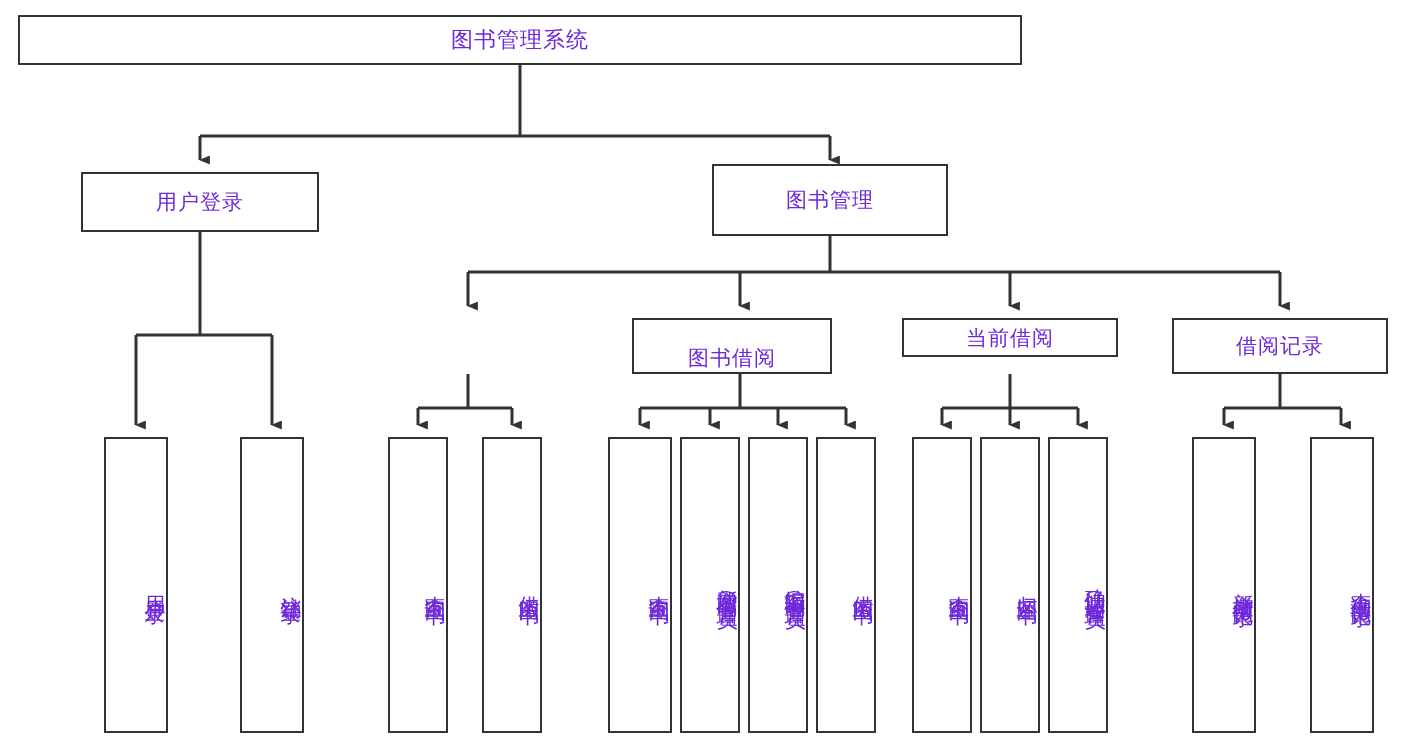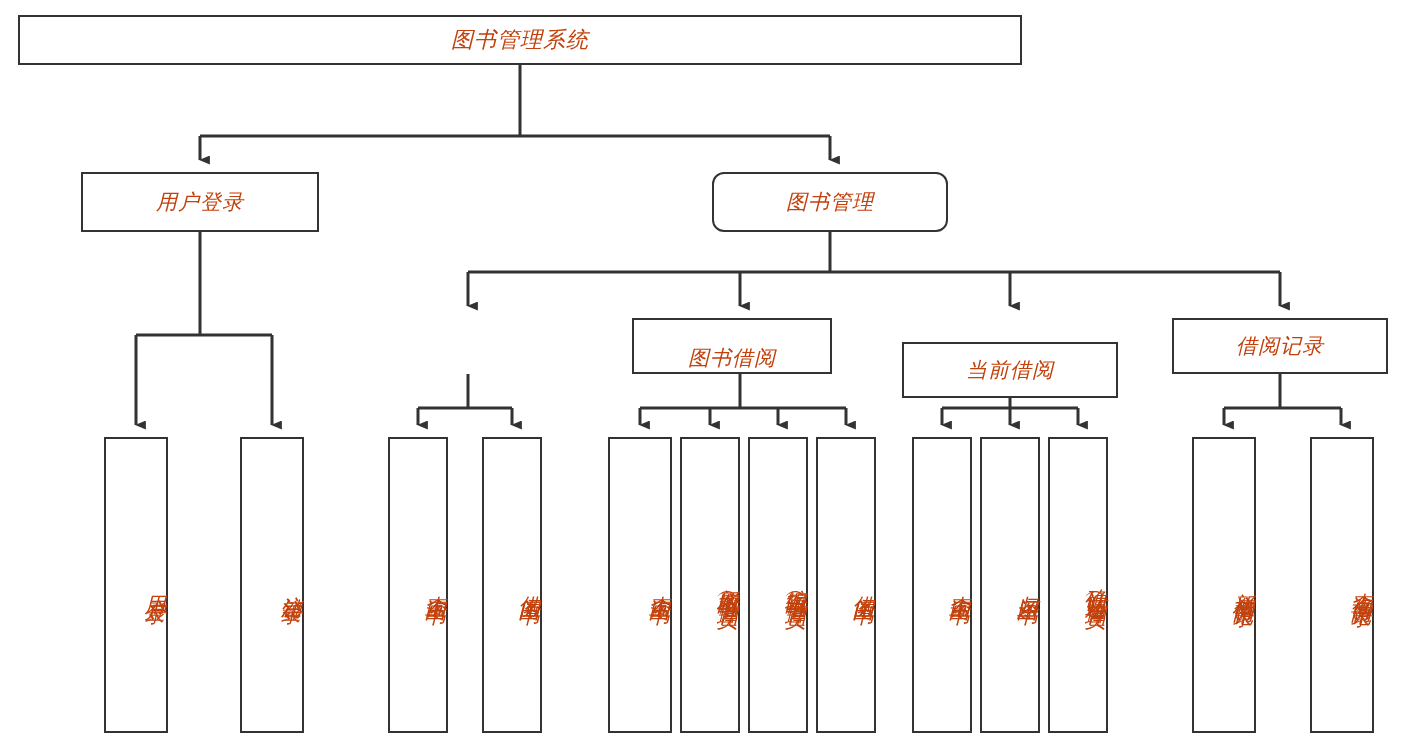--- a/index.html
+++ b/index.html
@@ -25,22 +25,21 @@
     height: 747px;
   }
   .node-box {
     position: absolute;
     box-sizing: border-box;
     border: 2.5px solid #333333;
     background: #ffffff;
     display: flex;
     align-items: center;
     justify-content: center;
-    color: #c2410c;
-    font-style: italic;
+    color: #6d28d9;
   }
   .node-box.horizontal {
     font-size: 21px;
     letter-spacing: 1px;
   }
   .node-box.root {
     font-size: 22px;
   }
   .node-box.vertical {
     writing-mode: vertical-rl;
@@ -122,28 +121,28 @@
     </g>
   </svg>
 
   <div class="node-box root horizontal" style="left:18px; top:15px; width:1004px; height:50px;">
     <span class="node-label">图书管理系统</span>
   </div>
 
   <div class="node-box horizontal" style="left:81px; top:172px; width:238px; height:60px;">
     <span class="node-label">用户登录</span>
   </div>
-  <div class="node-box horizontal" style="left:712px; top:172px; width:236px; height:60px;border-radius:12px;">
+  <div class="node-box horizontal" style="left:712px; top:164px; width:236px; height:72px;">
     <span class="node-label">图书管理</span>
   </div>
 
   <div class="node-box horizontal" style="left:632px; top:318px; width:200px; height:56px;align-items:flex-end;">
     <span class="node-label">图书借阅</span>
   </div>
-  <div class="node-box horizontal" style="left:902px; top:318px; width:216px; height:56px;margin-top:24px;">
+  <div class="node-box horizontal" style="left:902px; top:318px; width:216px; height:39px;">
     <span class="node-label">当前借阅</span>
   </div>
   <div class="node-box horizontal" style="left:1172px; top:318px; width:216px; height:56px;justify-content:center;">
     <span class="node-label">借阅记录</span>
   </div>
 
   <div class="node-box vertical" style="left:104px; top:437px; width:64px; height:296px;">
     <span class="node-label">用户登录</span>
   </div>
   <div class="node-box vertical" style="left:240px; top:437px; width:64px; height:296px;">

